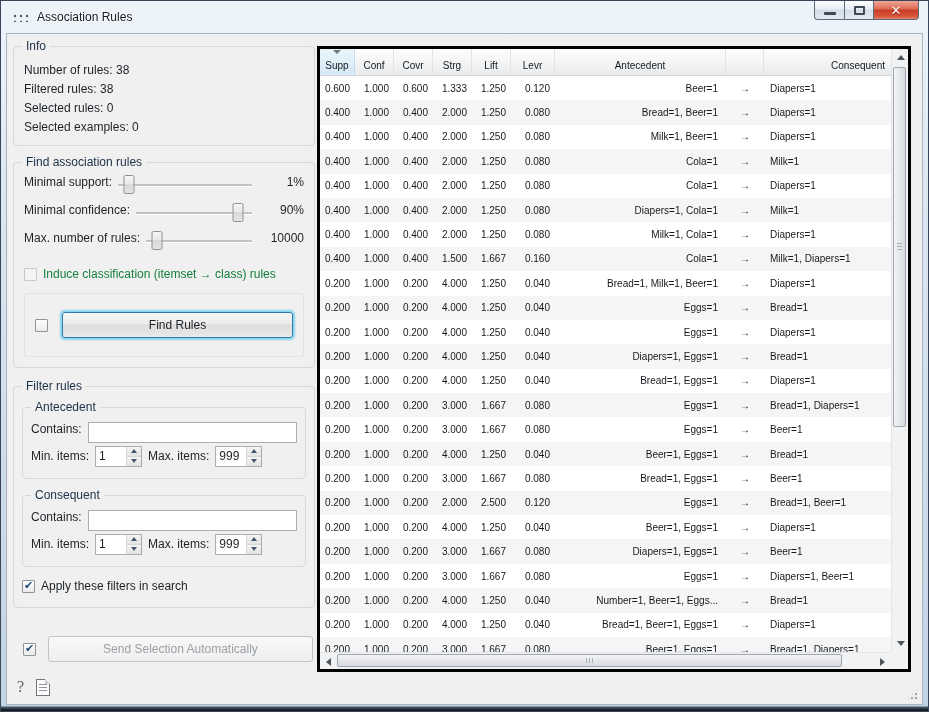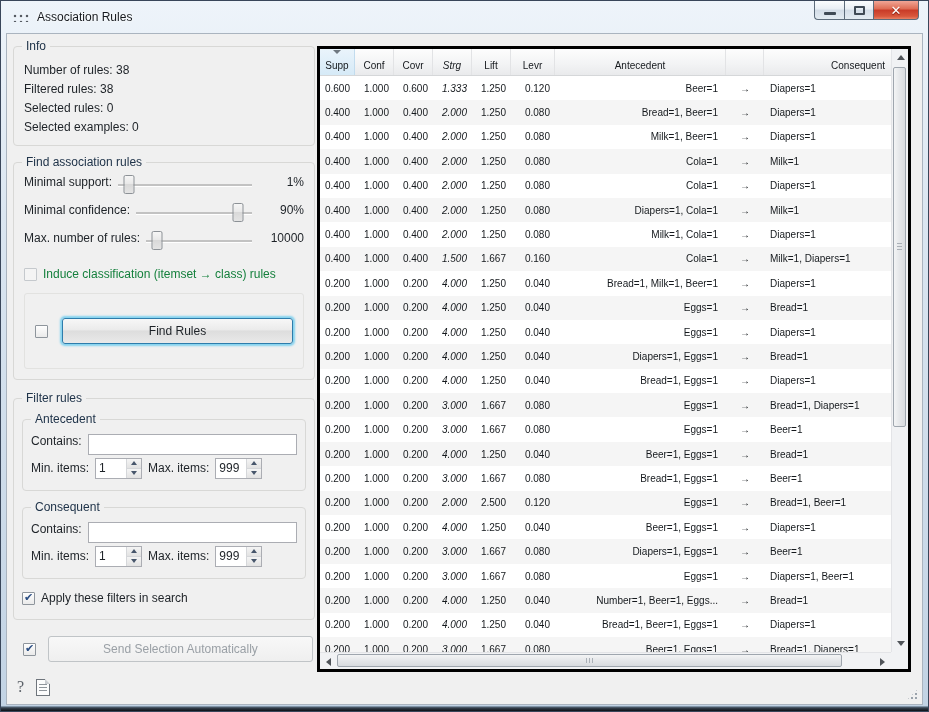--- a/index.html
+++ b/index.html
@@ -59,21 +59,21 @@
     background: linear-gradient(#f6f6f6,#e9e9e9 45%,#d9d9d9 50%,#e4e4e4); }
   .slider-value { width:44px; text-align:right; white-space:nowrap; }
 
   .cb { width:13px; height:13px; flex:none; border:1px solid #8e959c; border-radius:1px;
     background: linear-gradient(#fefefe,#eaeaea); position:relative; }
   .cb.checked::after { content:"✔"; position:absolute; left:1px; top:-2px; font-size:11px; color:#2b4e83; }
   .cb.disabled { border-color:#c5c9cd; background:#f4f4f4; }
   .cb-row { display:flex; align-items:center; gap:6px; height:22px; margin-top:4px; }
   .cb-row.disabled-row { color:#15803d; }
 
-  .fr-box { margin-top:8px; border:1px solid #e2e2e0; border-radius:3px; padding:24px 10px;
+  .fr-box { margin-top:8px; border:1px solid #e2e2e0; border-radius:3px; padding:18px 10px;
     display:flex; align-items:center; gap:14px; }
   .btn { height:26px; border:1px solid #8e959c; border-radius:3px; font-size:12px; color:#1d2227;
     display:flex; align-items:center; justify-content:center;
     background: linear-gradient(#f7f7f7,#ebebeb 45%,#dddddd 50%,#e9e9e9); }
   .btn.focused { border-color:#2e7cab; box-shadow:0 0 2px 2px #83d2ef; }
   .btn.flex1 { flex:1; }
   .btn.disabled { color:#9aa0a6; border-color:#c0c4c7; background:linear-gradient(#f8f8f8,#efefef); }
 
   .filter-group { margin-top:18px; padding:12px 8px 10px 8px; }
   .subgroup { position:relative; border:1px solid #d8d8d6; border-radius:4px; margin-top:8px;
@@ -119,21 +119,21 @@
 
   .tbody { position:absolute; left:0; top:27px; right:17px; bottom:17px; overflow:hidden; }
   .trow { display:flex; height:24.4px; align-items:center; background:#fff; }
   .trow.alt { background:#f5f5f5; }
   .tcell { white-space:nowrap; overflow:hidden; }
   .num { text-align:right; padding-right:5px; }
   .ante { text-align:right; padding-right:8px; }
   .arr { text-align:center; }
   .cons { text-align:left; padding-left:6px; }
 
-  .w0 { width:35px; } .w1 { width:39px; } .w2 { width:39px; } .w3 { width:39px;font-style:italic; }
+  .w0 { width:35px; } .w1 { width:39px; } .w2 { width:39px; } .w3 { width:39px; }
   .w4 { width:39px; } .w5 { width:44px; } .w6 { width:171px; } .w7 { width:38px; }
   .w8 { flex:1; }
 
   
   .vscroll { position:absolute; top:0; right:0; width:17px; bottom:17px;
     background:#f1f2f4; border-left:1px solid #e3e4e7; }
   .hscroll { position:absolute; left:0; bottom:0; height:17px; right:17px;
     background:#f1f2f4; border-top:1px solid #e3e4e7; }
   .sb-btn { position:absolute; width:17px; height:17px; display:flex; align-items:center; justify-content:center; }
   .sb-tri-up { width:0;height:0;border-left:4px solid transparent;border-right:4px solid transparent;border-bottom:5px solid #505459; }

